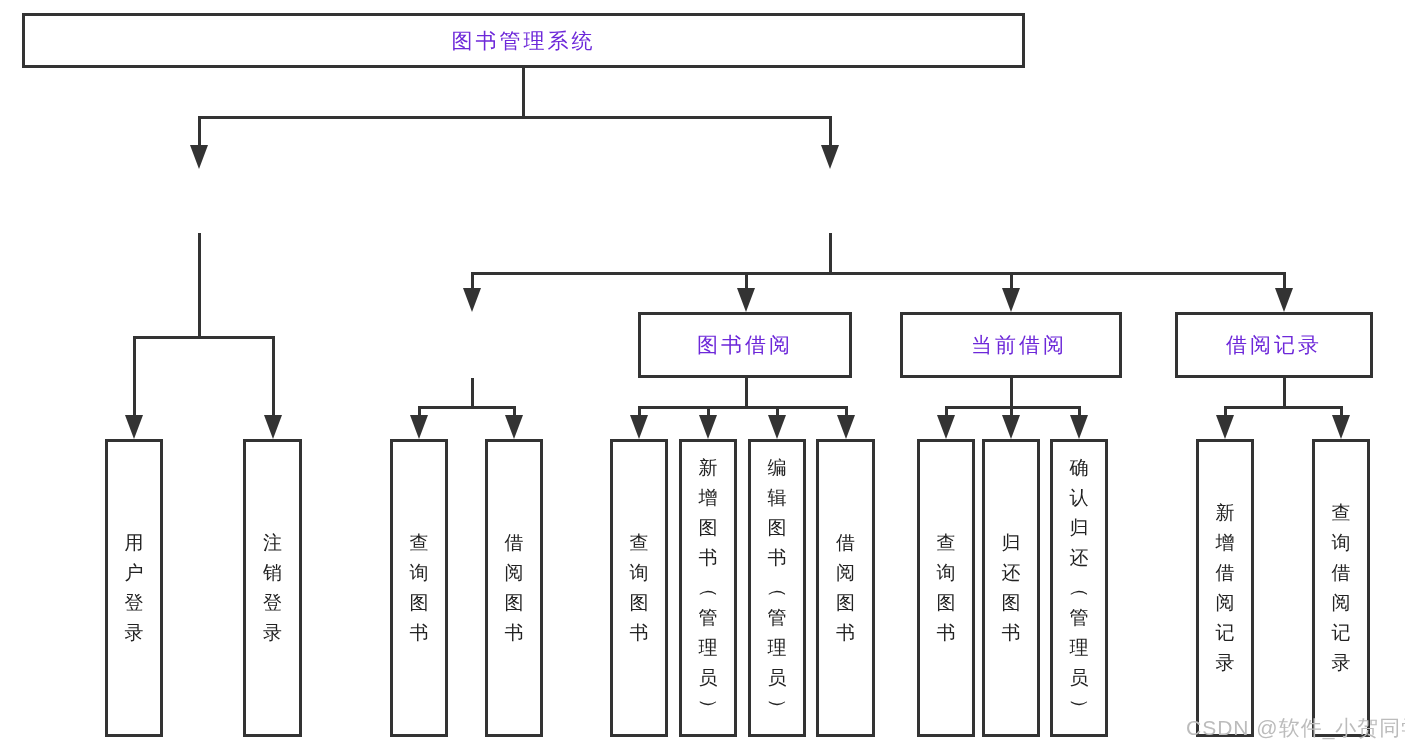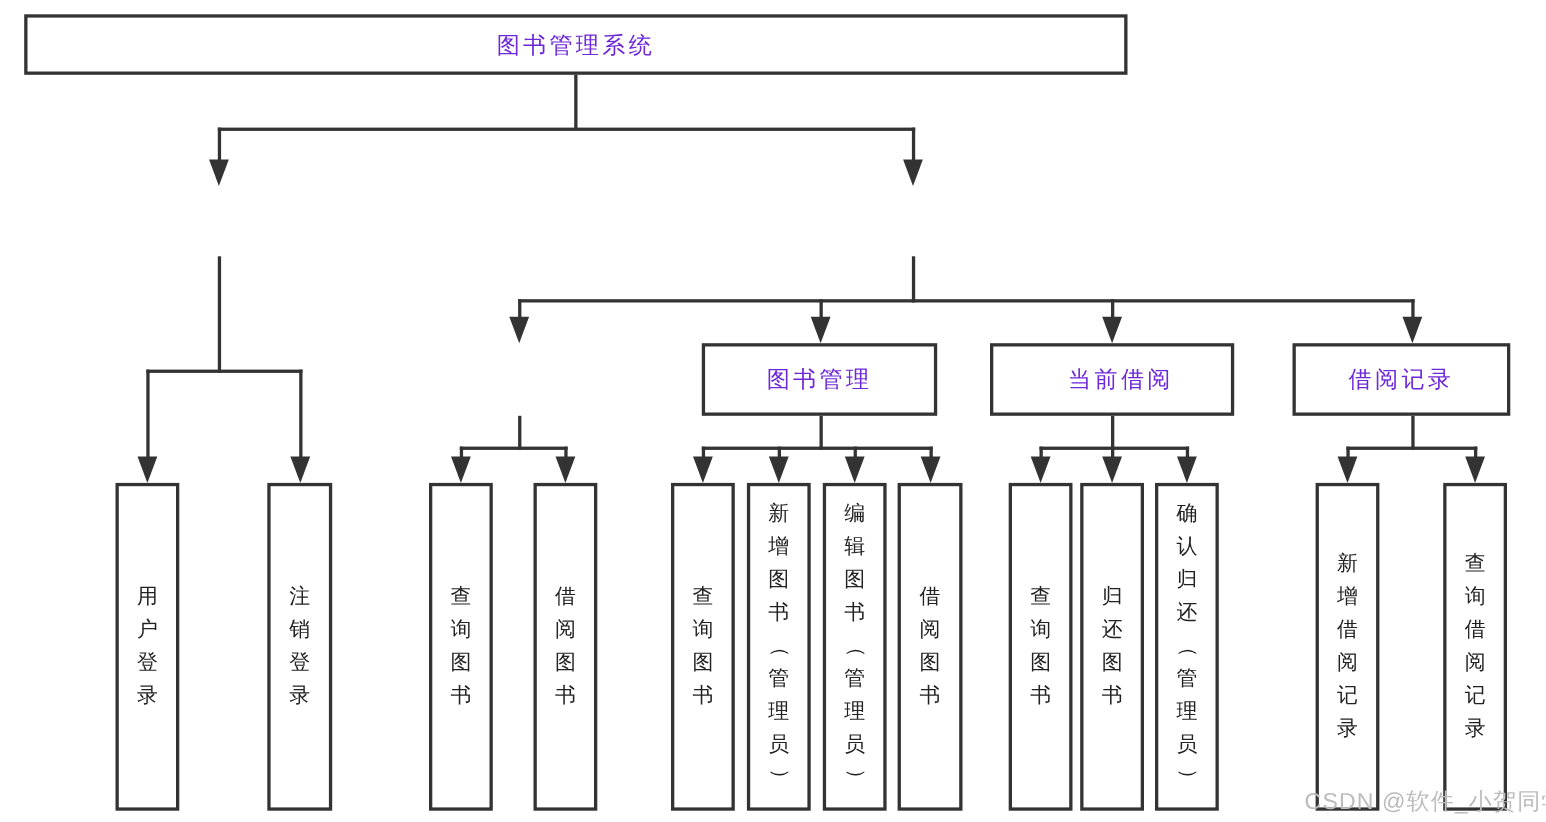--- a/index.html
+++ b/index.html
@@ -58,21 +58,21 @@
   <div class="vl" style="left:470.5px;top:272px;height:20px;"></div>
   <div class="ah" style="left:463px;top:288px;"></div>
   <div class="vl" style="left:744.5px;top:272px;height:20px;"></div>
   <div class="ah" style="left:737px;top:288px;"></div>
   <div class="vl" style="left:1009.5px;top:272px;height:20px;"></div>
   <div class="ah" style="left:1002px;top:288px;"></div>
   <div class="vl" style="left:1282.5px;top:272px;height:20px;"></div>
   <div class="ah" style="left:1275px;top:288px;"></div>
 
   <div class="node" style="left:638px;top:312px;width:214px;height:66px;">
-    <span class="label">图书管理</span>
+    <span class="label">图书借阅</span>
   </div>
   <div class="node" style="left:900px;top:312px;width:222px;height:66px;padding-left:16px;">
     <span class="label">当前借阅</span>
   </div>
   <div class="node" style="left:1175px;top:312px;width:198px;height:66px;">
     <span class="label">借阅记录</span>
   </div>
 
   <div class="vl" style="left:470.5px;top:378px;height:31px;"></div>
   <div class="hl" style="left:417.5px;top:406px;width:98px;"></div>

